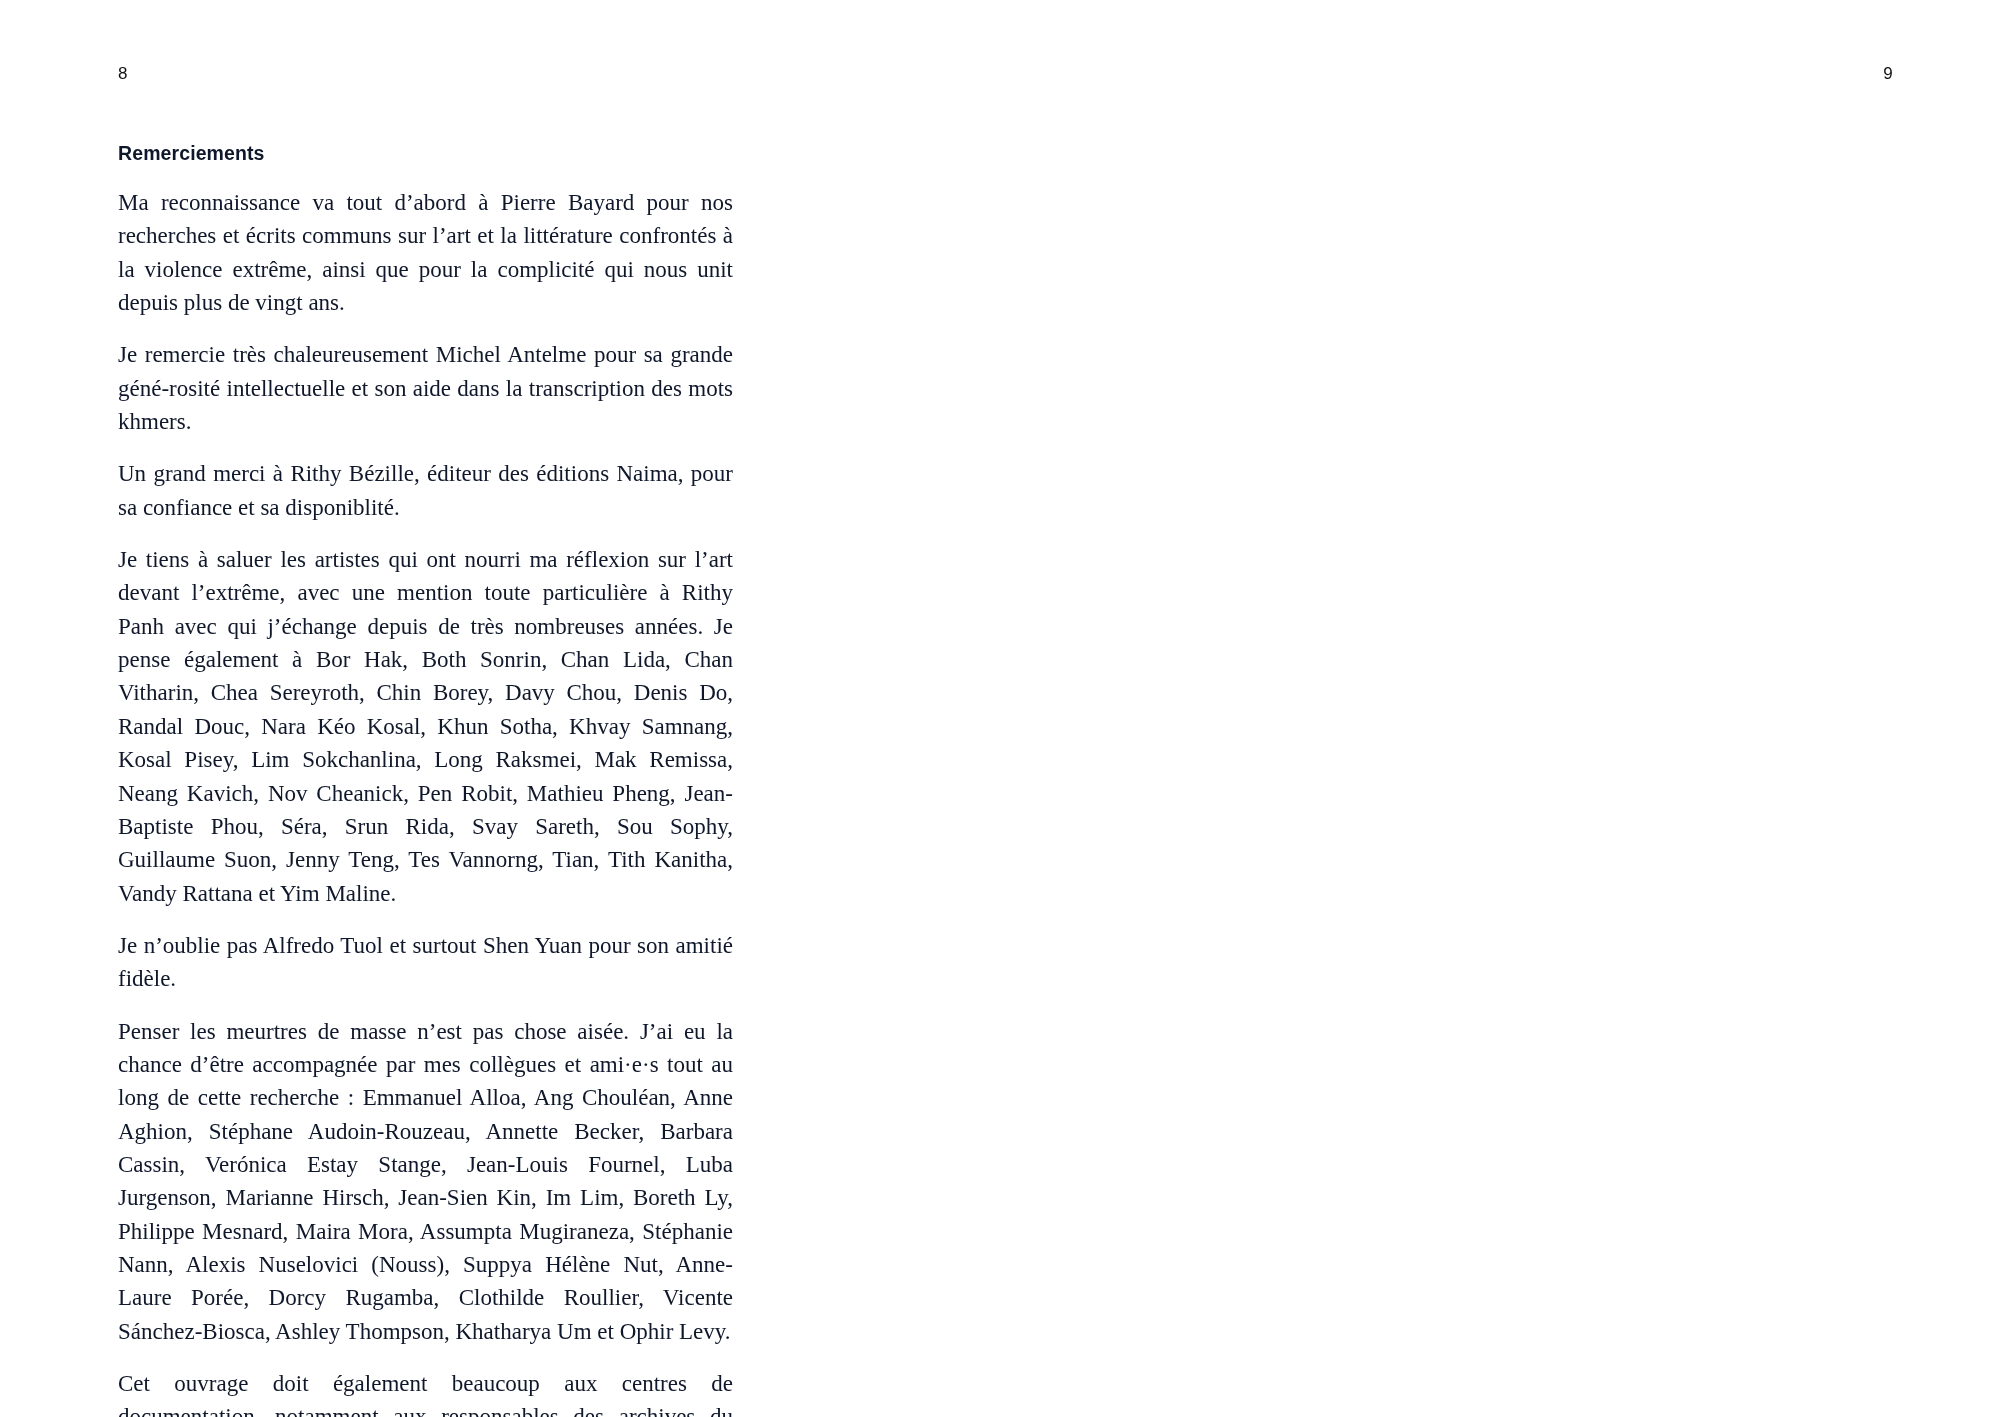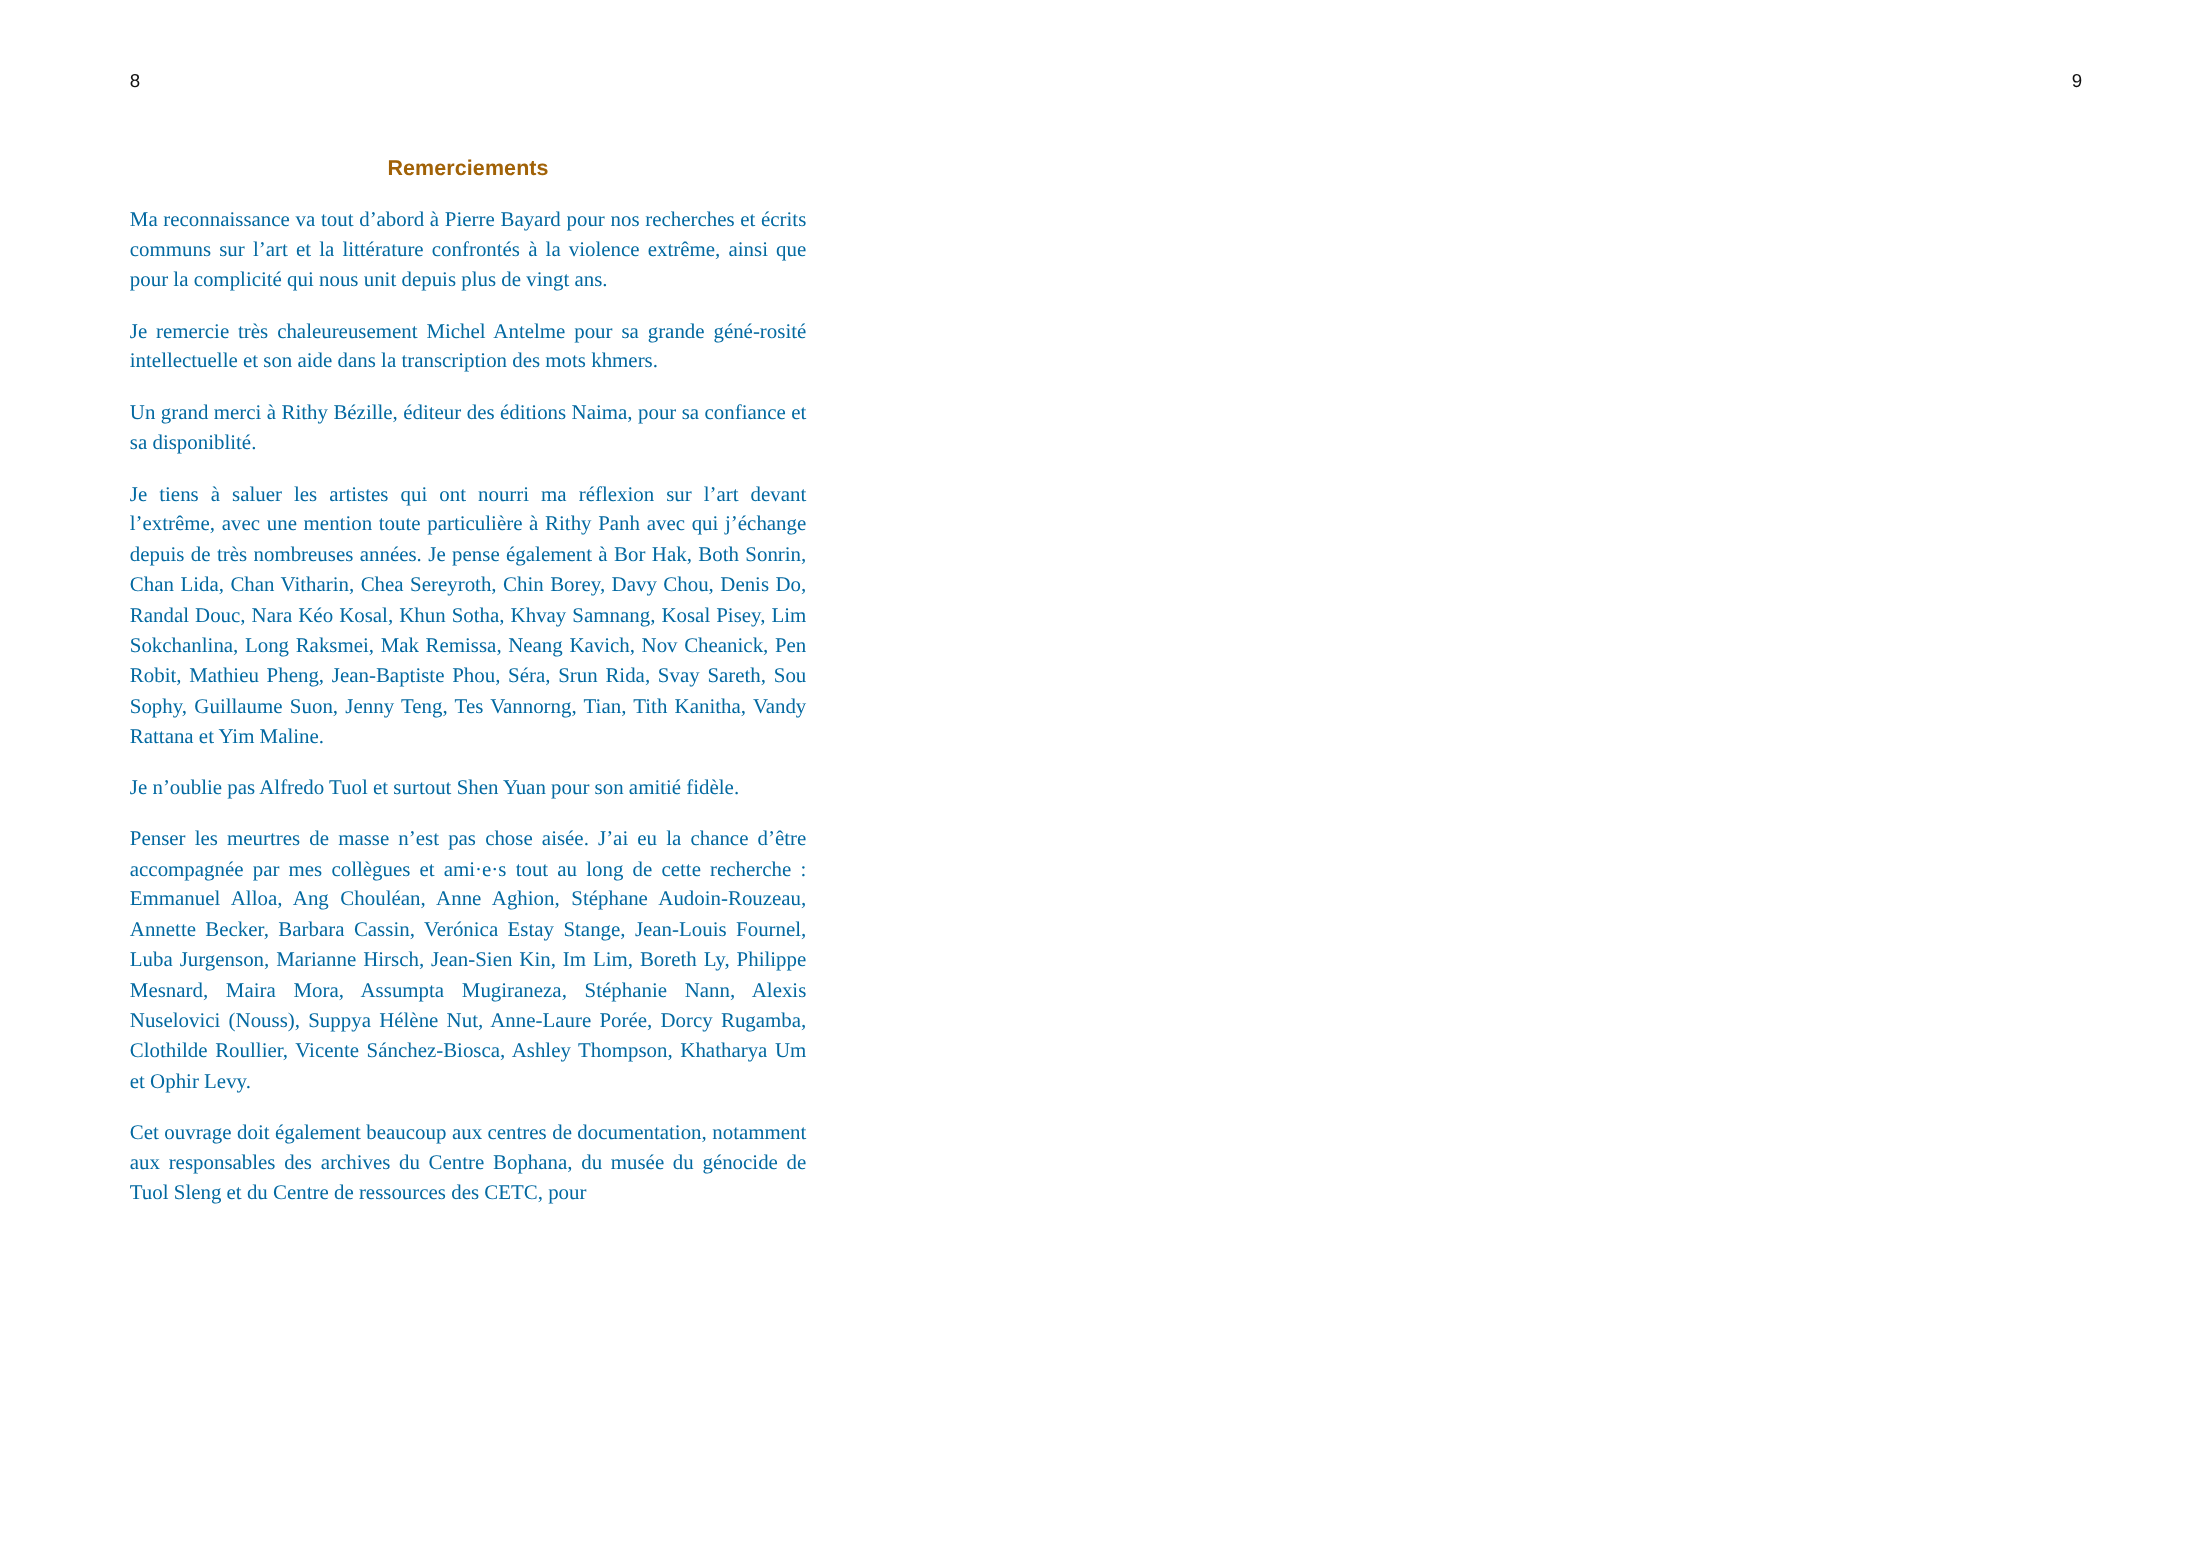--- a/index.html
+++ b/index.html
@@ -52,31 +52,30 @@
     left: 118px;
     top: 142px;
     width: 615px;
   }
   .ack-title {
     font-family: "Liberation Sans", sans-serif;
     font-weight: bold;
     font-size: 19.5px;
     letter-spacing: 0.1px;
     margin: 0 0 21px 0;
-    color: #a16207;
-    text-align: center;
+    color: #0f172a;
   }
   .ack p {
     margin: 0 0 19px 0;
     font-family: "Liberation Serif", serif;
-    font-size: 19px;
+    font-size: 23px;
     line-height: 1.45;
     text-align: justify;
     text-justify: inter-word;
-    color: #0369a1;
+    color: #0f172a;
     hyphens: manual;
   }
   .ack p:last-child { margin-bottom: 0; }
 </style>
 </head>
 <body>
 
 <div class="spread">
 
   <div class="page page-left">

